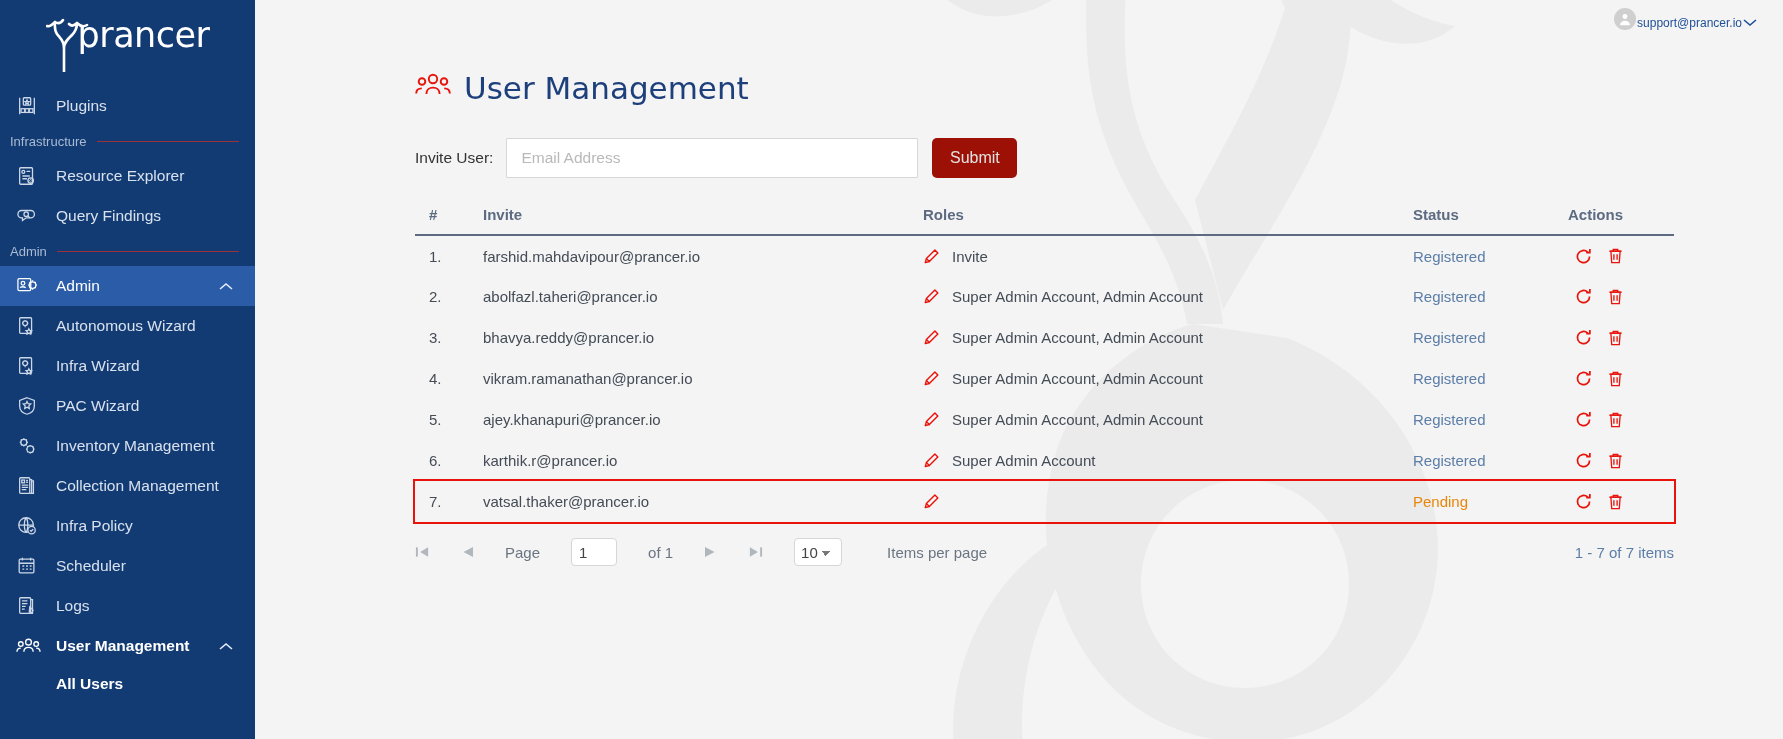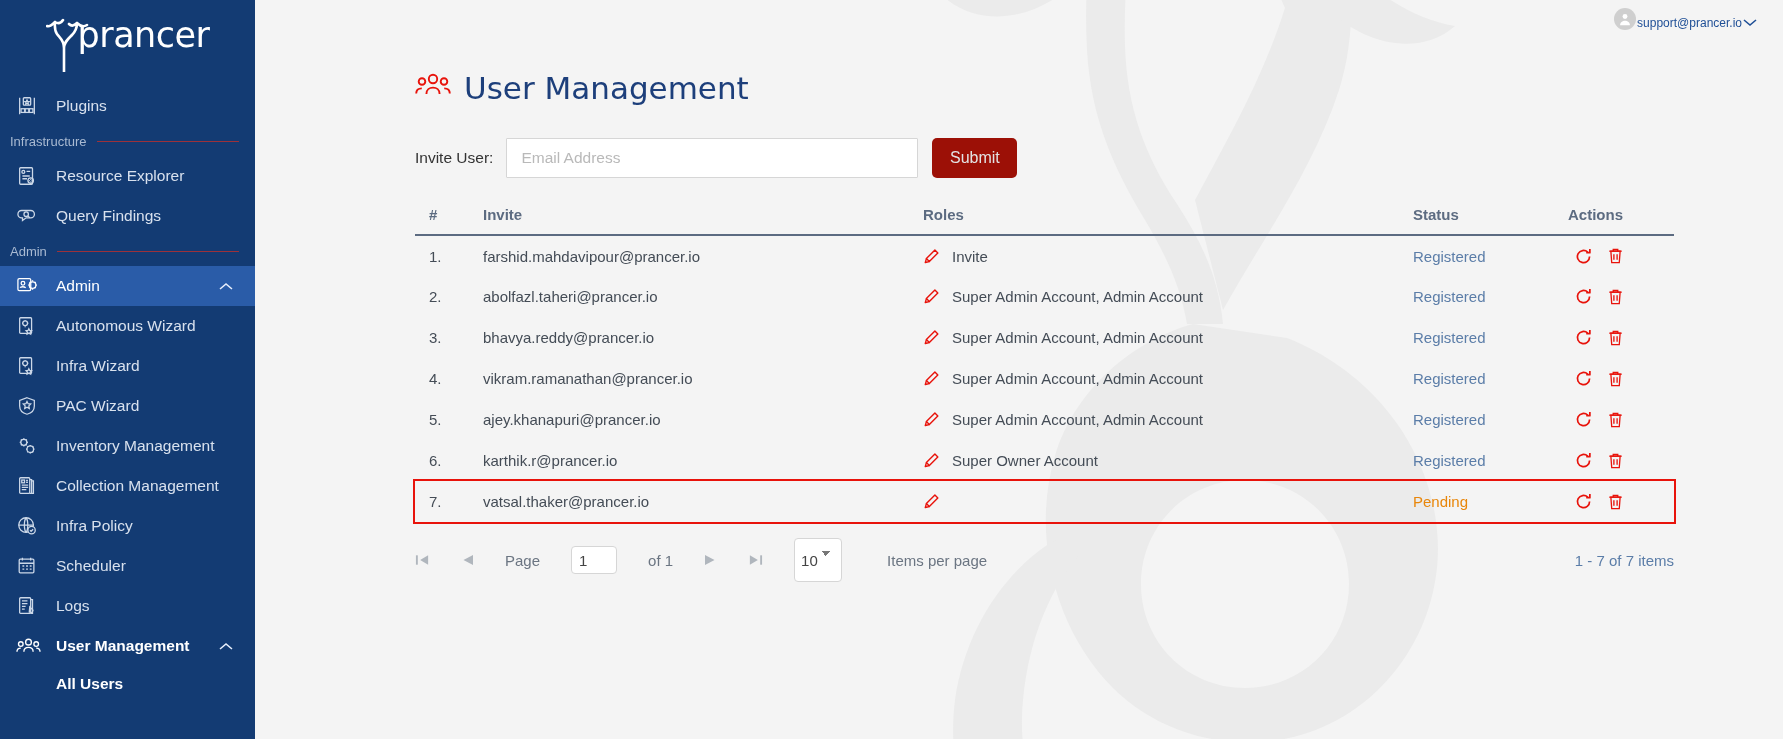--- a/index.html
+++ b/index.html
@@ -190,21 +190,21 @@
   .arrow { color: #b0b6bd; cursor: pointer; display: inline-flex; }
   .page-input {
     width: 46px; height: 28px;
     border: 1px solid #d6d6d6; border-radius: 4px;
     text-align: left; padding: 0 7px;
     font-size: 15px; color: #444; background: #fff;
     font-family: "Liberation Sans", sans-serif;
     outline: none;
   }
   .per-page {
-    width: 48px; height: 44px;
+    width: 48px; height: 28px;
     border: 1px solid #d6d6d6; border-radius: 4px;
     font-size: 15px; color: #444; background: #fff;
     padding: 0 3px 0 6px;
     font-family: "Liberation Sans", sans-serif;
     outline: none;
     -webkit-appearance: none; appearance: none;
     background-image: linear-gradient(45deg, transparent 50%, #777 50%), linear-gradient(135deg, #777 50%, transparent 50%);
     background-position: calc(100% - 15px) 12px, calc(100% - 10px) 12px;
     background-size: 5px 5px, 5px 5px;
     background-repeat: no-repeat;
@@ -655,21 +655,21 @@
                 <td class="col-num">6.</td>
                 <td class="col-email">karthik.r@prancer.io</td>
                 <td class="col-roles">
                   <span class="roles-cell">
                     <span class="icon-btn">
                       <svg width="17" height="17" viewBox="0 0 18 18" fill="none" stroke="#e8130b" stroke-width="1.5" stroke-linejoin="round">
                         <path d="M12.6 2.2l3.1 3.1-9 9-3.1-3.1z"></path>
                         <path d="M3.6 11.2l-1.2 4.3 4.3-1.2"></path>
                       </svg>
                     </span>
-                    <span>Super Owner Account</span>
+                    <span>Super Admin Account</span>
                   </span>
                 </td>
                 <td class="col-status status-registered" style="color:#5b7da8">Registered</td>
                 <td class="col-actions">
                   <span class="actions-cell">
                     <span class="icon-btn">
                       <svg width="19" height="19" viewBox="0 0 20 20" fill="none" stroke="#e8130b" stroke-width="1.8">
                         <path d="M16.4 10a6.4 6.4 0 11-2-4.6"></path>
                         <path d="M16.7 2.2v3.8h-3.8" stroke-linejoin="round"></path>
                       </svg>

